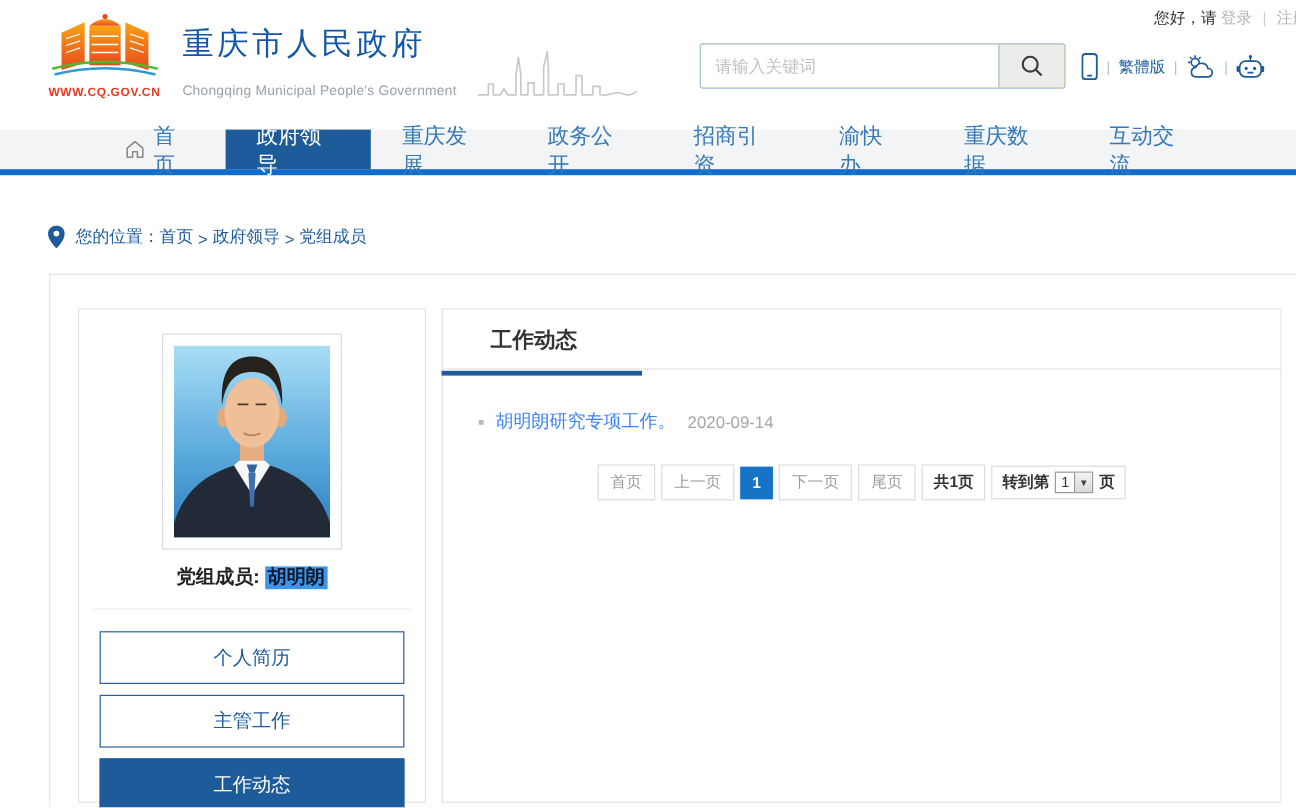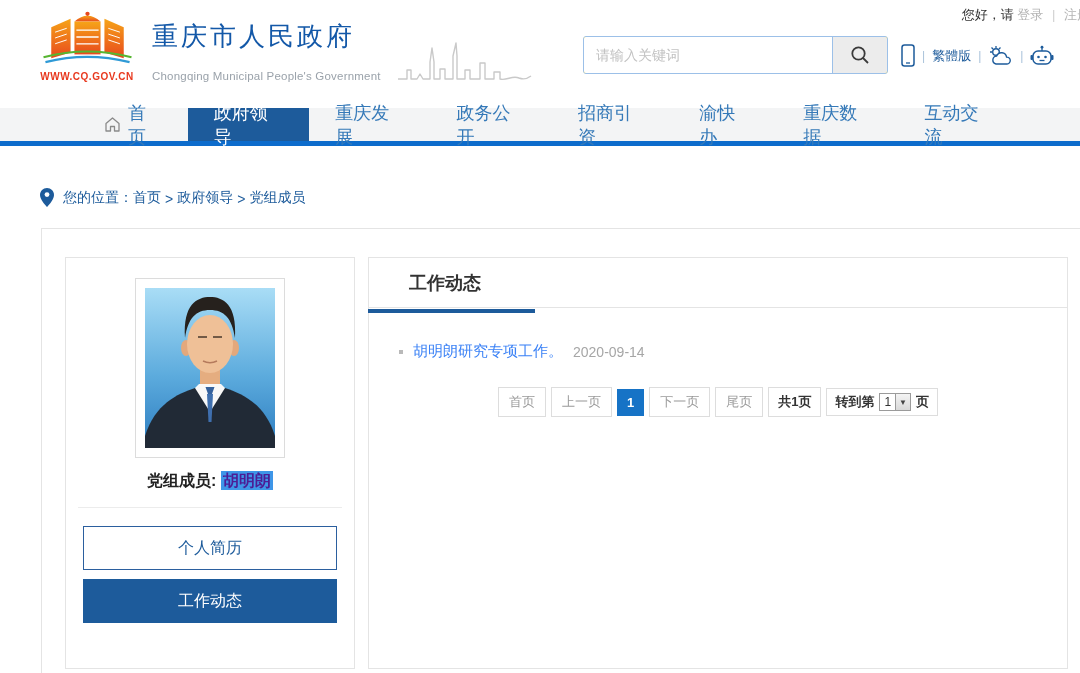--- a/index.html
+++ b/index.html
@@ -57,21 +57,21 @@
     border:1px solid #e4e4e4; background:#fff; }
 
   
   .profile-card { position:absolute; left:65px; top:257px; width:290px; height:412px;
     border:1px solid #e4e4e4; background:#fff; }
   .photo-frame { margin:20px auto 0; width:150px; height:180px; border:1px solid #dcdcdc;
     padding:9px; background:#fff; }
   .photo { width:100%; height:100%; display:block; }
   .role-line { text-align:center; margin-top:13px; font-size:16px; color:#222; }
   .role-label { font-weight:bold; }
-  .name-highlight { background:var(--name-highlight-blue,#3e96e8); color:#4c1d95; font-weight:bold; padding:1px 2px; }
+  .name-highlight { background:var(--name-highlight-blue,#3e96e8); color:#0f172a; font-weight:bold; padding:1px 2px; }
   .card-divider { margin:15px 12px 0; border-top:1px solid #ececec; }
   .side-menu { padding:9px 17px 0; }
   .side-menu .menu-btn { display:block; width:100%; height:44px; margin-top:9px; background:#fff;
     border:1px solid #2b5f9e; color:var(--primary-blue,#1d5b9b); font-size:16px; cursor:pointer;
     font-family:Liberation Serif, serif; }
   .side-menu .menu-btn.active { background:var(--primary-blue,#1d5b9b); color:#fff; border-color:var(--primary-blue,#1d5b9b); }
 
   
   .content-panel { position:absolute; left:368px; top:257px; width:700px; height:412px;
     border:1px solid #e4e4e4; background:#fff; }
@@ -259,20 +259,21 @@
         <path d="M62,106 h6 L66.5,134 h-3 Z" fill="#3f6fae"></path>
       </svg>
     </div>
     <div class="role-line">
       <span class="role-label">党组成员:</span>
       <span class="name-highlight">胡明朗</span>
     </div>
     <div class="card-divider"></div>
     <div class="side-menu">
       <button class="menu-btn">个人简历</button>
+      <button class="menu-btn">主管工作</button>
       <button class="menu-btn active">工作动态</button>
     </div>
   </div>
 
   <div class="content-panel">
     <div class="panel-header">
       <span>工作动态</span>
       <div class="panel-accent"></div>
     </div>
 

